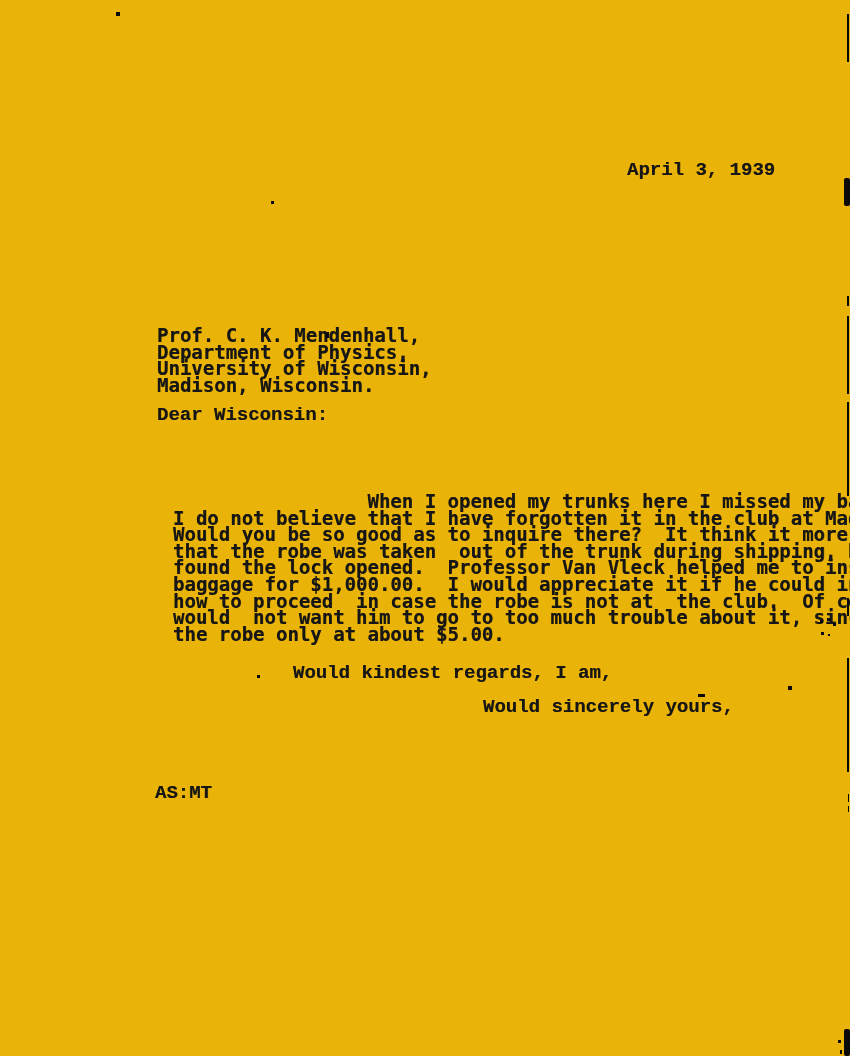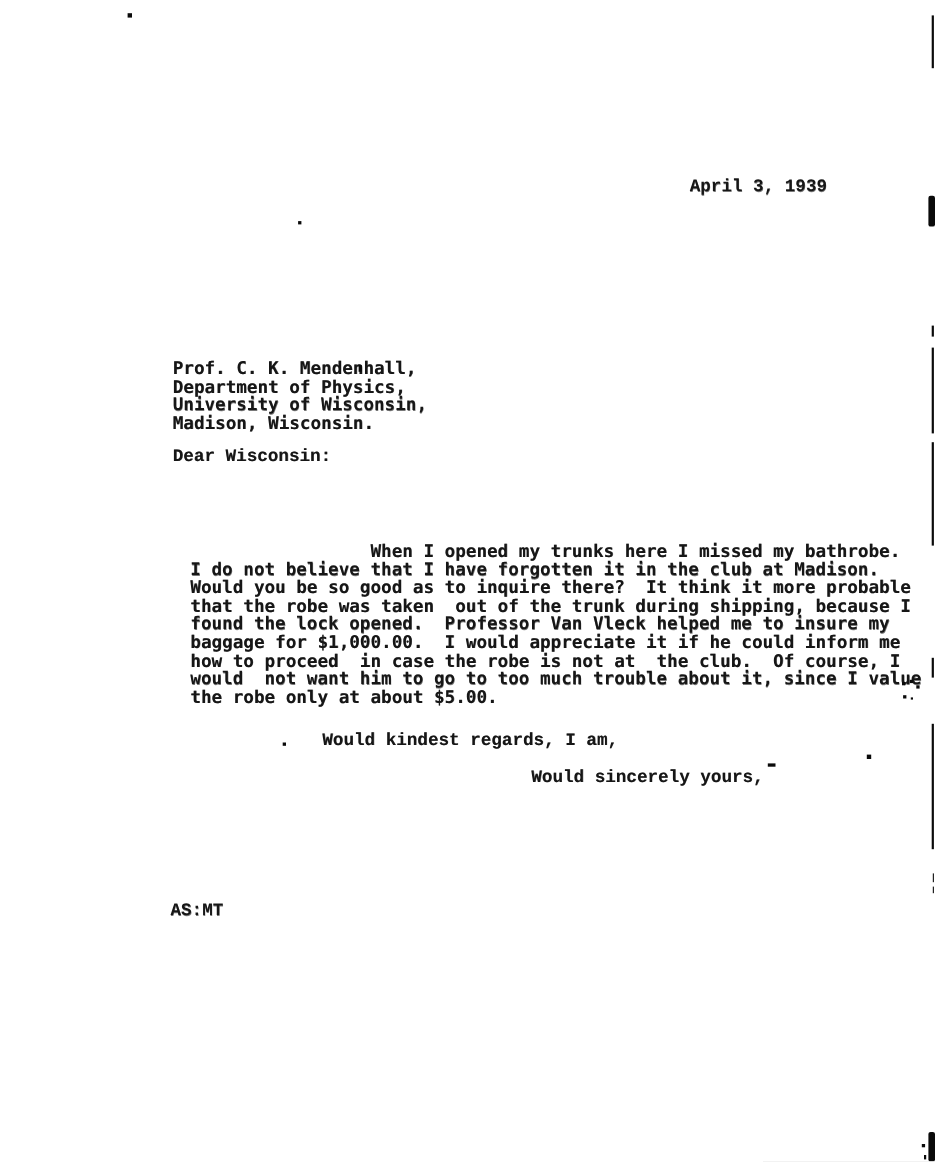--- a/index.html
+++ b/index.html
@@ -1,37 +1,37 @@
 <!DOCTYPE html>
 <html><head>
 <meta charset="utf-8">
 <style>
   html,body{margin:0;padding:0;background:#e8e8e8;}
   .page{
     position:relative;
     width:850px;height:1056px;
     margin:0 auto;
-    background:#ffffff;
+    background:#eab308;
     overflow:hidden;
     font-family:"Liberation Mono","DejaVu Sans Mono",monospace;
     font-weight:700;
-    font-size:16px;
+    font-size:19px;
     line-height:16.6px;
     color:#161616;
     text-shadow:0.3px 0.3px 0.4px rgba(10,10,10,0.55);
   }
   .block,.line{position:absolute;margin:0;white-space:pre;}
   .date{left:627px;top:162px;}
   .address{left:157px;top:327px;}
   .salutation{left:157px;top:407px;}
   .para1{left:157px;top:444px;}
   .para2{left:157px;top:493px;margin-left:16px;}
   .closing{left:293px;top:665px;}
   .signoff{left:483px;top:699px;}
-  .initials{left:155px;top:820px;}
+  .initials{left:155px;top:785px;}
   
   .art{position:absolute;background:#0a0a0a;}
   .blob{border-radius:2px;}
 </style>
 </head>
 <body>
 
 <div class="page">
 
   <div class="line date">April 3, 1939</div>

